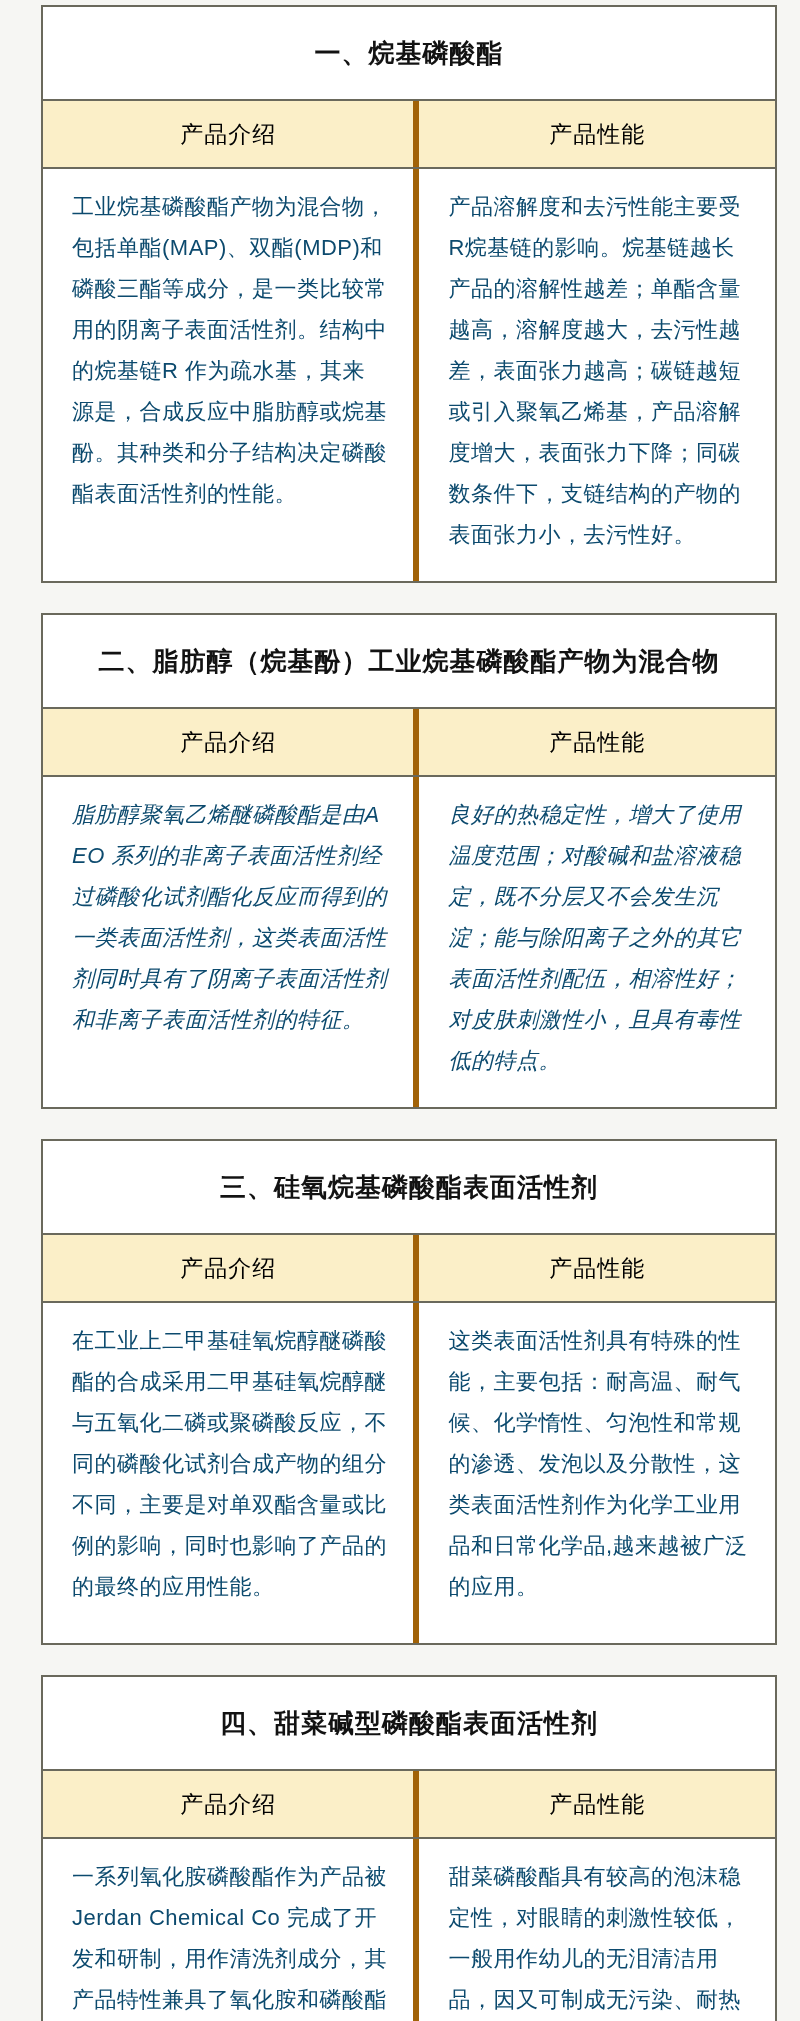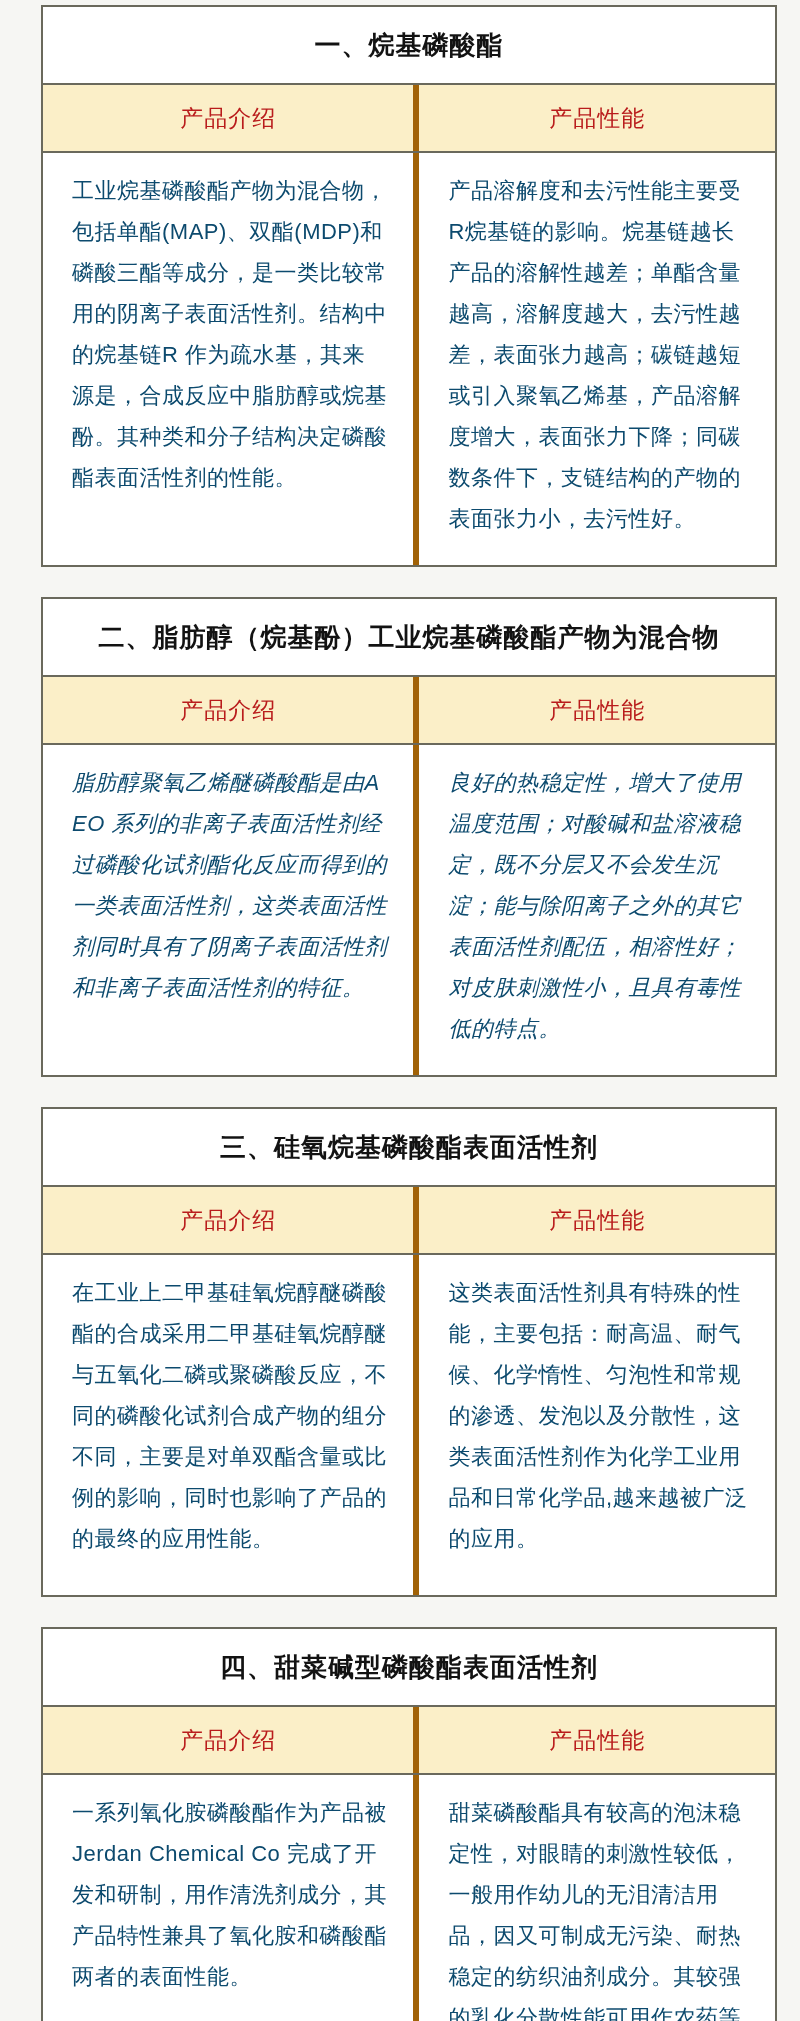--- a/index.html
+++ b/index.html
@@ -27,37 +27,37 @@
     display: flex;
     align-items: center;
     justify-content: center;
     background: #ffffff;
     border-bottom: 2px solid #6a695c;
     font-size: 26px;
     font-weight: bold;
     color: #121212;
     letter-spacing: 1px;
     text-align: center;
-    padding: 8px 10px;
+    padding: 16px 10px;
   }
   .split-row { display: flex; }
   .split-row .cell { box-sizing: border-box; }
   .split-row .cell.left  { width: 50.6%; }
   .split-row .cell.right { width: 49.4%; border-left: 6px solid #a16207; }
 
   .header-row { border-bottom: 2px solid #6a695c; }
   .header-row .cell {
     background: #fbefc8;
     height: 66px;
     display: flex;
     align-items: center;
     justify-content: center;
     font-size: 23px;
     font-weight: 500;
-    color: #b91c1c;
+    color: #000000;
     letter-spacing: 1px;
   }
 
   .content-row .cell {
     background: #ffffff;
     padding: 17px 26px 26px 29px;
     font-size: 22px;
     line-height: 41px;
     color: #0c4a6e;
     letter-spacing: 0.5px;

